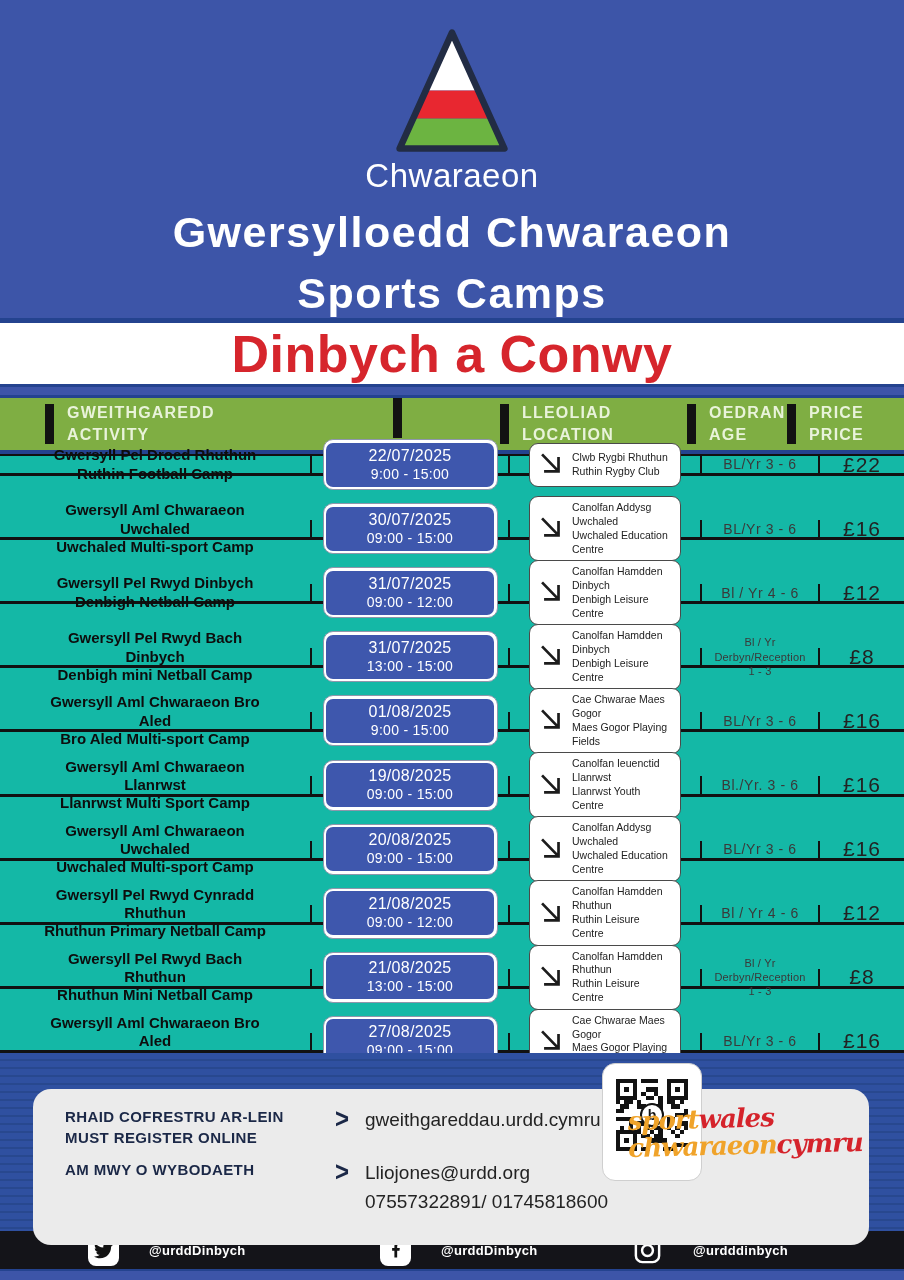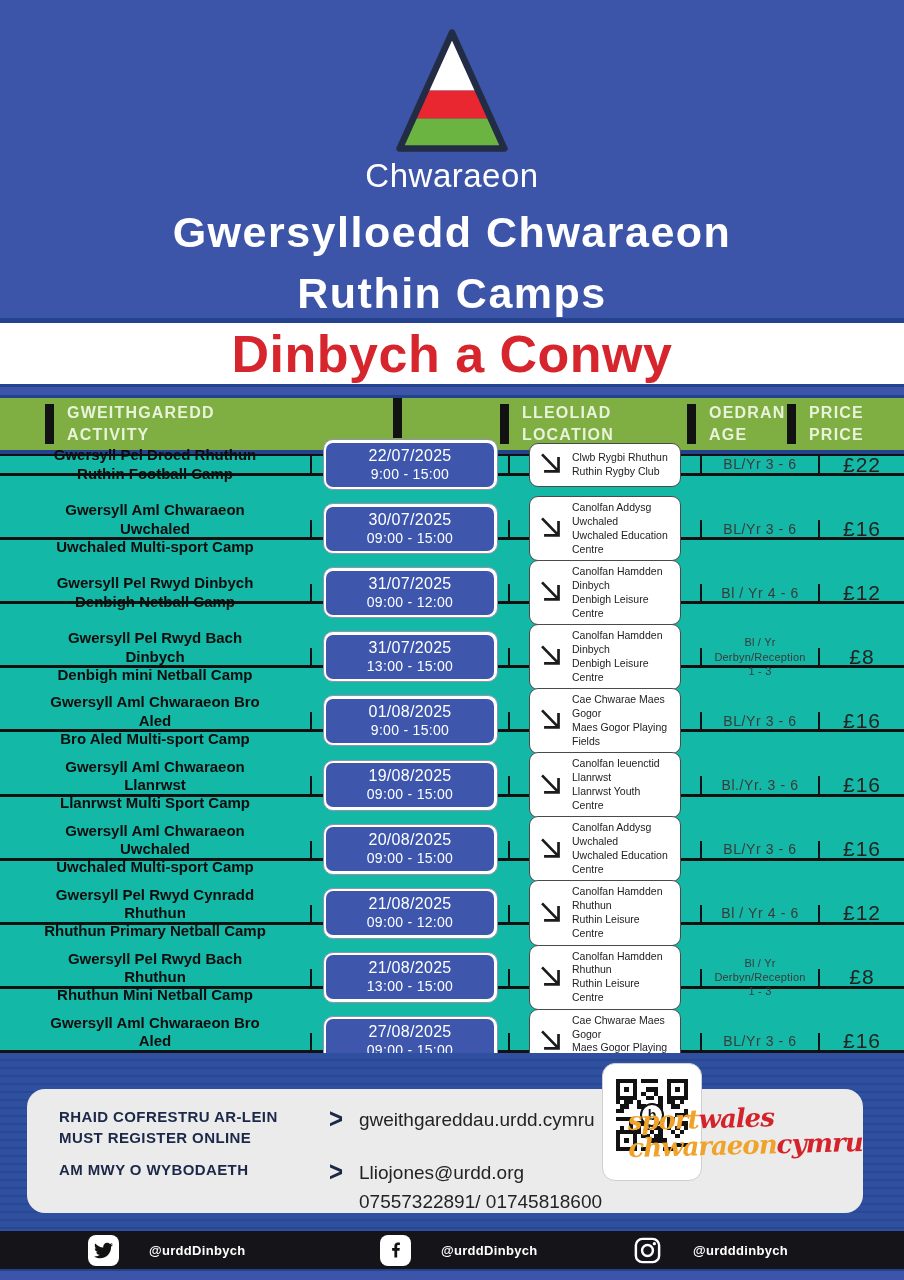--- a/index.html
+++ b/index.html
@@ -47,21 +47,21 @@
   .badge{background:#3e57ad;border-radius:7px;color:#fff;text-align:center;width:168px;padding:4px 0 5px;}
   .bdate{font-size:16px;letter-spacing:.3px;}
   .btime{font-size:14px;letter-spacing:.3px;margin-top:1px;}
 
   .loc-box{border:1.5px solid #4a4a4a;border-radius:9px;display:flex;align-items:center;gap:7px;padding:4px 6px 4px 8px;width:152px;min-height:44px;box-sizing:border-box;background:#fff;}
   .loc-icon{flex:none;display:flex;}
   .loc-lines{font-size:10.5px;color:#222;line-height:1.32;}
 
   
   .footer{height:178px;position:relative;background:repeating-linear-gradient(180deg,#2f50a0 0px,#2f50a0 6px,#28488f 6px,#28488f 8px);}
-  .info-card{position:absolute;left:27px;top:36px;width:836px;height:124px;background:#ebebeb;border-radius:18px;}
+  .info-card{position:absolute;left:33px;top:36px;width:836px;height:156px;background:#ebebeb;border-radius:18px;}
   .info-row{position:absolute;left:32px;display:flex;align-items:flex-start;}
   .ir1{top:17px;} .ir2{top:70px;}
   .info-label{width:268px;font-size:15px;font-weight:bold;color:#1b2847;letter-spacing:.4px;line-height:1.4;}
   .chev{font-size:24px;font-weight:bold;color:#1b2847;margin:0 16px 0 2px;line-height:1.1;transform:scaleY(1.15);}
   .info-value{font-size:19px;color:#232323;line-height:1.5;}
   .qr-card{position:absolute;left:602px;top:10px;width:98px;height:116px;background:#fff;border-radius:13px;border:1px solid #cfcfcf;display:flex;align-items:flex-start;justify-content:center;}
   .qr{display:grid;grid-template-columns:repeat(17,1fr);grid-template-rows:repeat(17,1fr);width:72px;height:72px;margin-top:15px;position:relative;}
   .qr div{background:#fff;} .qr div.q{background:#121212;}
   .qr-bubble{position:absolute;left:24px;top:24px;width:24px;height:24px;border-radius:50%;background:#fff;border:2.5px solid #121212;box-sizing:border-box;display:flex;align-items:center;justify-content:center;font-weight:bold;font-size:14px;color:#121212;}
   .sportwales{position:absolute;right:42px;top:52px;font-family:"DejaVu Serif","Liberation Serif",serif;font-style:italic;font-weight:bold;font-size:26px;line-height:1.05;transform:rotate(-1.5deg);letter-spacing:-1px;}
@@ -89,21 +89,21 @@
         </defs>
       <g clip-path="url(#tri)">
         <rect x="0" y="0" width="130" height="69" fill="#ffffff"></rect>
         <rect x="0" y="69" width="130" height="30" fill="#e82730"></rect>
         <rect x="0" y="99" width="130" height="41" fill="#6cb441"></rect>
       </g>
       <path d="M65 7 L121 131 L9 131 Z" fill="none" stroke="#222c44" stroke-width="7" stroke-linejoin="round"></path>
     </svg>
     <div class="logo-text">Chwaraeon</div>
     <div class="title">Gwersylloedd Chwaraeon</div>
-    <div class="title title2">Ruthin Camps</div>
+    <div class="title title2">Sports Camps</div>
   </div>
 
   <div class="navy-line nl5"></div>
 
   <div class="region-strip">
     <div class="region-title">Dinbych a Conwy</div>
   </div>
 
   <div class="navy-line nl3"></div>
   <div class="blue-band"></div>

